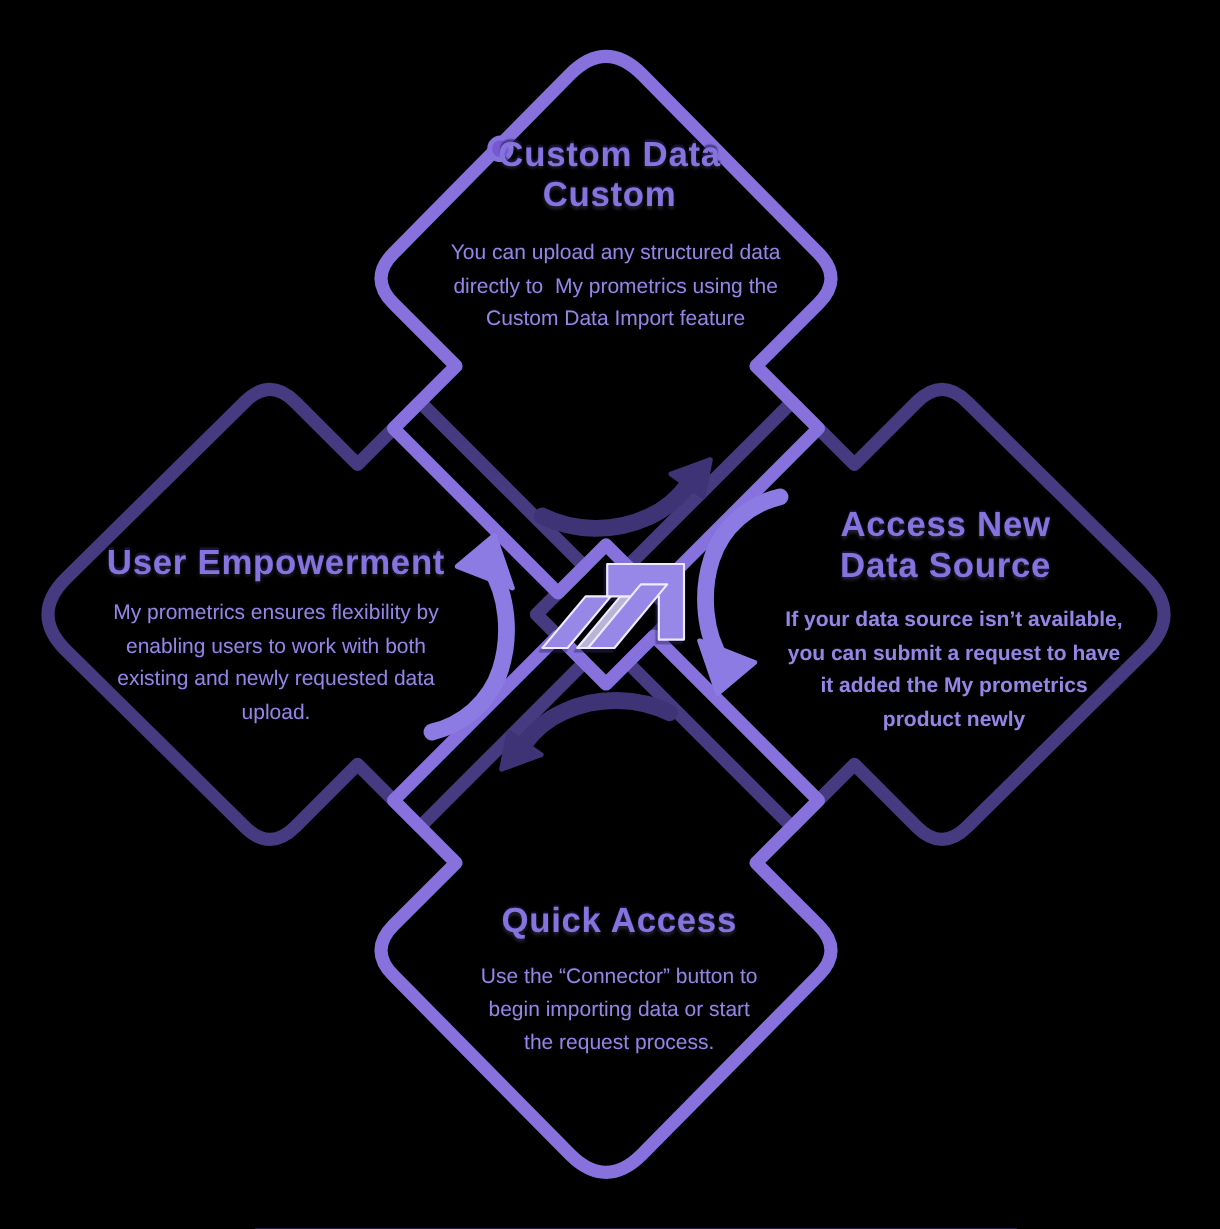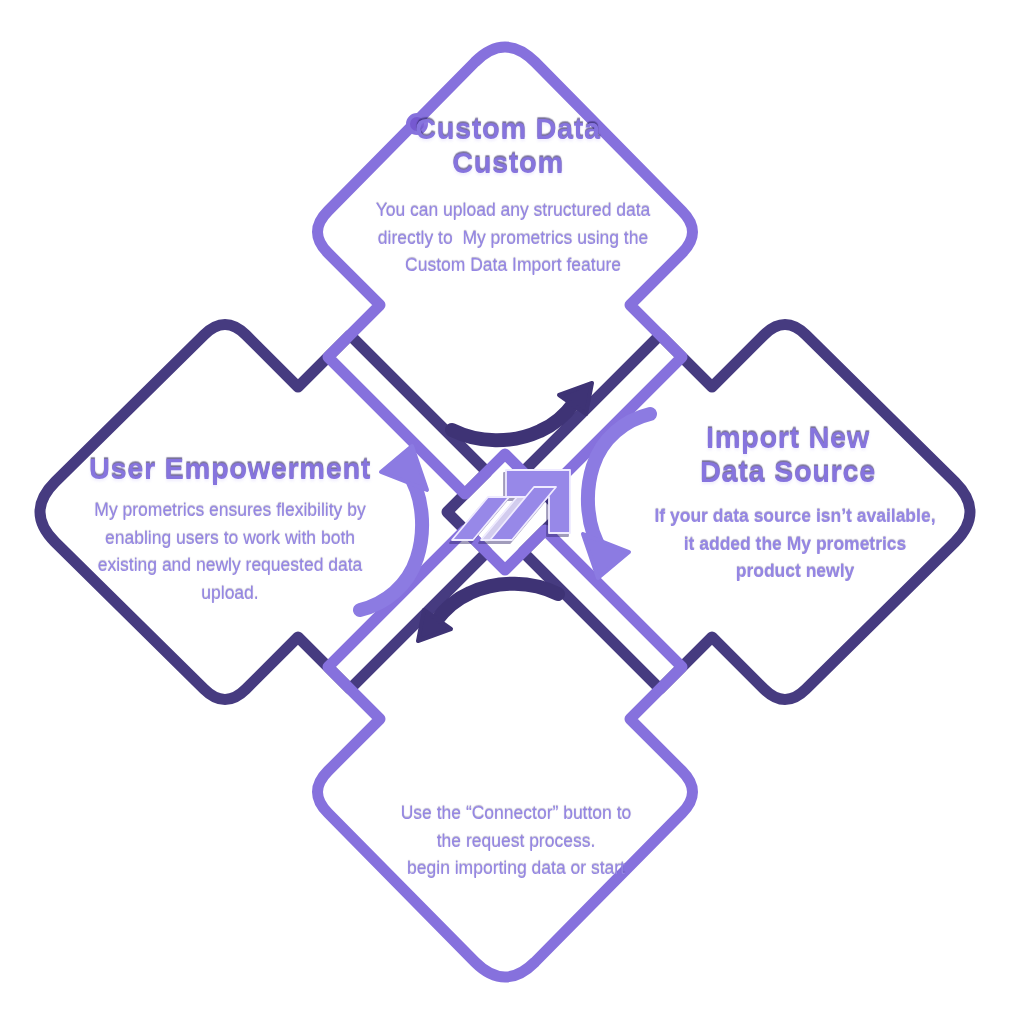--- a/index.html
+++ b/index.html
@@ -1,19 +1,19 @@
 <!DOCTYPE html>
 <html><head>
 <meta charset="utf-8">
 <style>
   html,body{margin:0;padding:0;background:#5e49b0;}
   .stage{
     position:relative;
     width:1017px;height:1024px;
-    background:#ffffff;
+    background:#000000;
     overflow:hidden;
     font-family:"Liberation Sans", sans-serif;
   }
   .stage svg{position:absolute;left:0;top:0;}
 
   
   .d-light{fill:none;stroke:#8671DD;stroke-width:11;stroke-linejoin:round;stroke-linecap:round;}
   .d-dark {fill:none;stroke:#463B80;stroke-width:11;stroke-linejoin:round;stroke-linecap:round;}
 
   
@@ -88,38 +88,42 @@
     <span>Custom Data</span>
     <span>Custom</span>
   </div>
   <div class="node-body" style="left:333px;top:197px;width:360px;">
     <span>You can upload any structured data</span>
     <span>directly to&nbsp; My prometrics using the</span>
     <span>Custom Data Import feature</span>
   </div>
 
   <div class="node-title" style="left:608px;top:421px;width:360px;">
-    <span>Import New</span>
+    <span>Access New</span>
     <span>Data Source</span>
   </div>
   <div class="node-body" style="left:615px;top:503px;width:360px;font-weight:bold;">
     <span>If your data source isn’t available,</span>
+    <span>you can submit a request to have</span>
     <span>it added the My prometrics</span>
     <span>product newly</span>
   </div>
 
   <div class="node-title" style="left:50px;top:452px;width:360px;">
     <span>User Empowerment</span>
   </div>
   <div class="node-body" style="left:50px;top:497px;width:360px;">
     <span>My prometrics ensures flexibility by</span>
     <span>enabling users to work with both</span>
     <span>existing and newly requested data</span>
     <span>upload.</span>
   </div>
 
+  <div class="node-title" style="left:336px;top:751px;width:360px;">
+    <span>Quick Access</span>
+  </div>
   <div class="node-body" style="left:336px;top:800px;width:360px;">
     <span>Use the “Connector” button to</span>
+    <span>begin importing data or start</span>
     <span>the request process.</span>
-    <span>begin importing data or start</span>
   </div>
 
 </div>
 
 </body></html>

